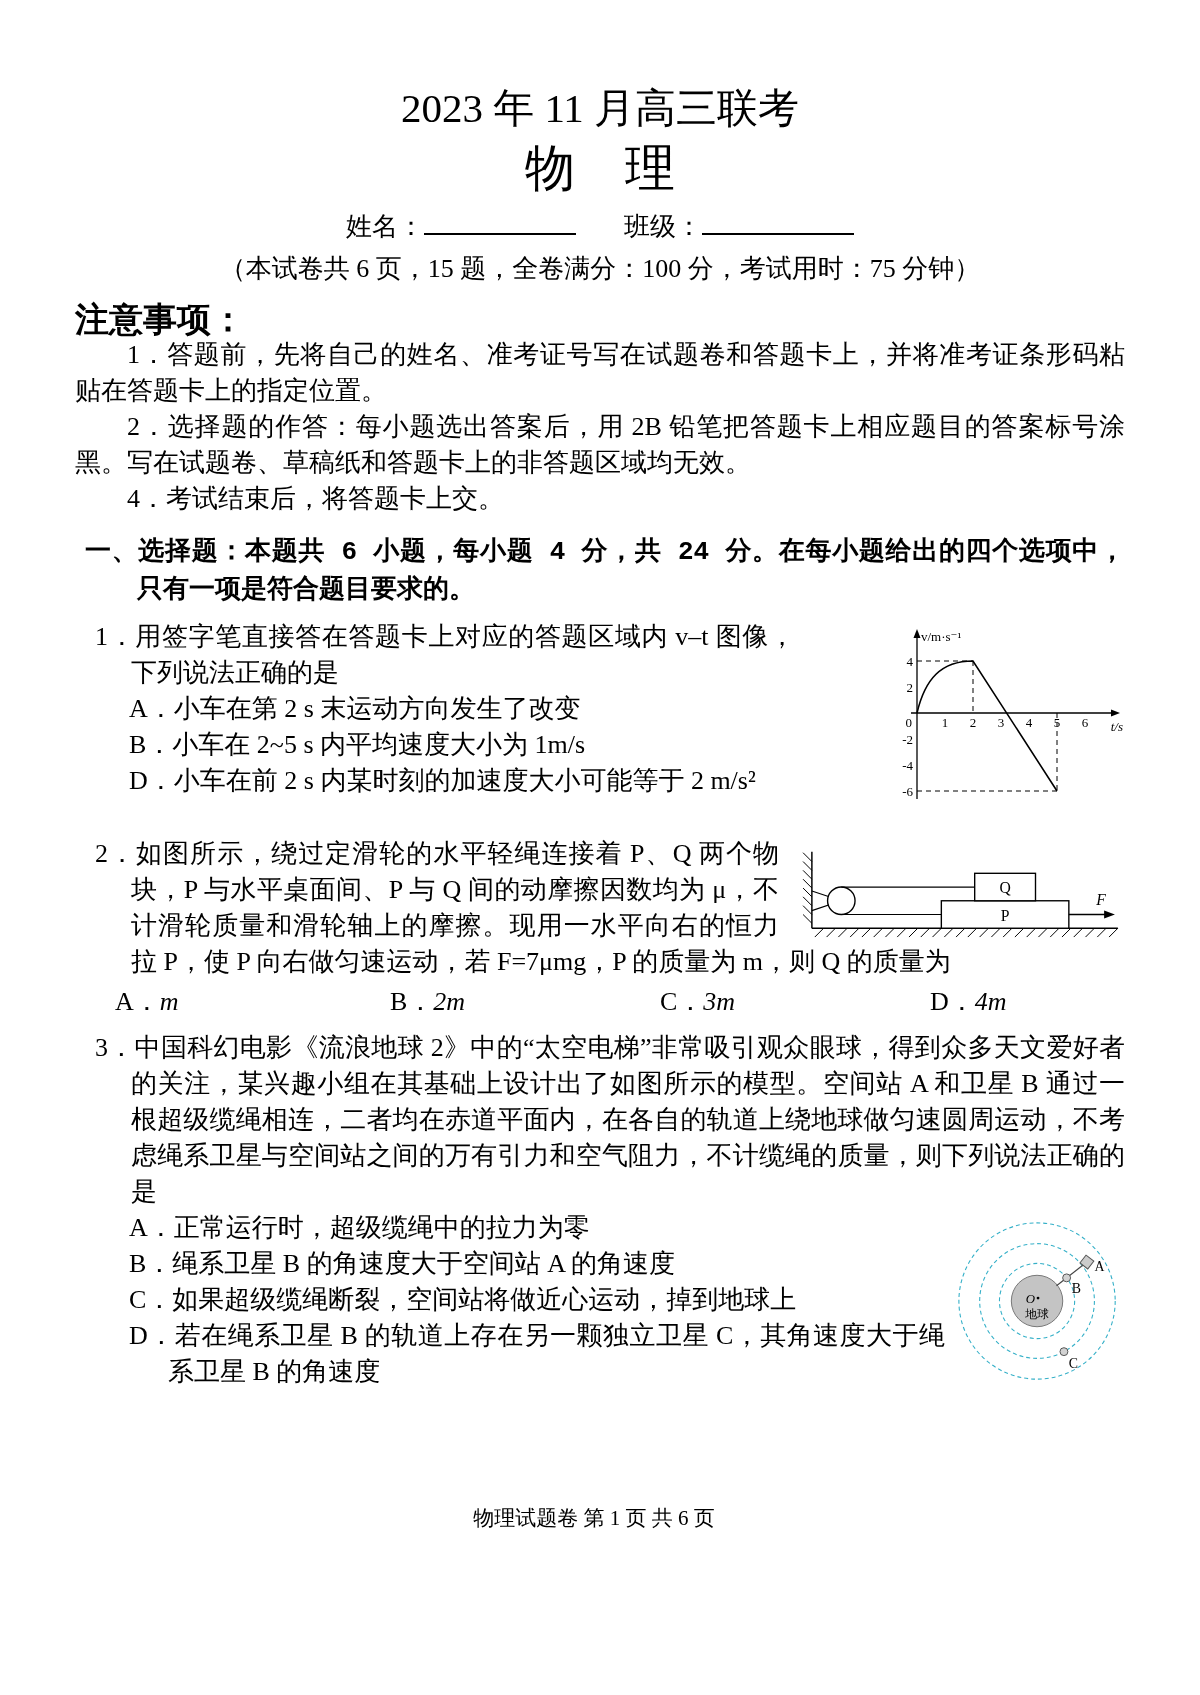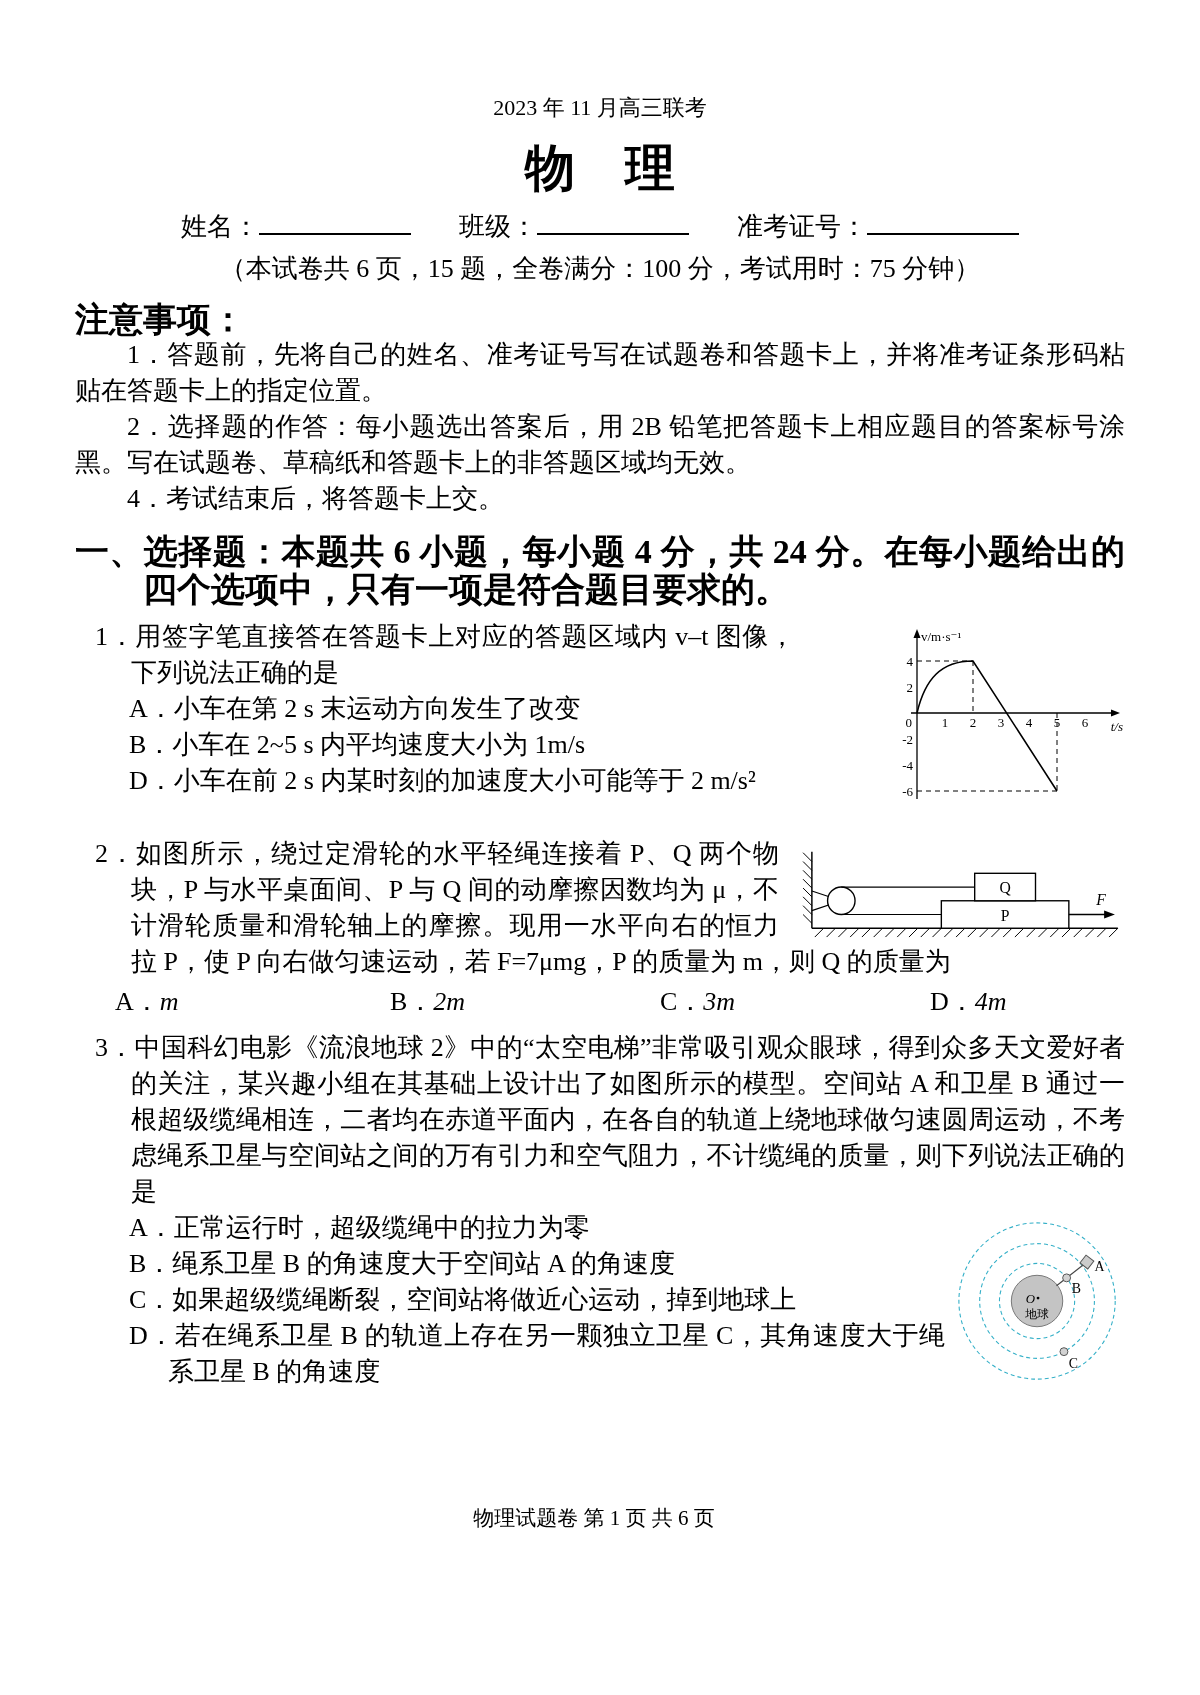--- a/index.html
+++ b/index.html
@@ -5,32 +5,32 @@
   * { box-sizing: border-box; }
   html,body { margin:0; padding:0; }
   body {
     width:1200px; height:1695px; background:#ffffff; color:#000;
     font-family:"Liberation Serif","DejaVu Serif",serif;
     font-size:26px; line-height:36px;
   }
   .page { position:relative; width:1200px; height:1695px; padding:85px 75px 0 75px; overflow:hidden; }
   p { margin:0; }
   .center { text-align:center; }
-  .exam-title { font-size:22px; line-height:46px; }
-  .subject-title { font-size:50px; line-height:62px; font-weight:bold; margin-top:6px; }
+  .exam-title { font-size:41px; line-height:46px; }
+  .subject-title { font-size:50px; line-height:62px; font-weight:normal; margin-top:6px; }
   .blank-line { display:flex; justify-content:center; gap:48px; margin-top:10px; }
   .blank-group { white-space:nowrap; }
   .blank { display:inline-block; width:152px; height:26px; border-bottom:2px solid #000; vertical-align:baseline; }
   .info-line { margin-top:6px; }
   .notice-heading { font-family:"Liberation Sans","DejaVu Sans",sans-serif; font-weight:bold; font-size:34px; margin-top:14px; }
   .note { text-align:justify; text-indent:2em; }
   .section-heading {
-    font-family:Liberation Serif, serif; font-weight:bold;
-    font-size:34px; line-height:38px; padding-left:2em; text-indent:-2em;
-    margin-top:16px; text-align:justify;
+    font-family:Liberation Mono, monospace; font-weight:bold;
+    font-size:26px; line-height:38px; padding-left:2em; text-indent:-2em;
+    margin-top:16px; text-align:justify;margin-left:10px;
   }
   .question { padding-left:20px; margin-top:10px; }
   .question::after, .q3-options::after { content:""; display:block; clear:both; }
   .stem { text-align:justify; padding-left:36px; text-indent:-36px; }
   .q1-stem { max-width:700px; }
   .opt { padding-left:39px; text-indent:-39px; text-align:justify; }
   .opts-block { margin-left:34px; }
   .q2-options { display:grid; grid-template-columns:275px 270px 270px auto; margin-left:20px; margin-top:4px; }
   .opt-val { font-style:italic; }
   .fig { float:right; background:#fff; }
@@ -44,21 +44,20 @@
 <body>
 
 <div class="page">
 
   <p class="center exam-title">2023 年 11 月高三联考</p>
   <p class="center subject-title">物　理</p>
 
   <div class="blank-line">
     <span class="blank-group"><span>姓名：</span><span class="blank"></span></span>
     <span class="blank-group"><span>班级：</span><span class="blank"></span></span>
-    <span class="blank-group"><span>准考证号：</span><span class="blank"></span></span>
   </div>
 
   <p class="center info-line">（本试卷共 6 页，15 题，全卷满分：100 分，考试用时：75 分钟）</p>
 
   <p class="notice-heading">注意事项：</p>
   <p class="note">1．答题前，先将自己的姓名、准考证号写在试题卷和答题卡上，并将准考证条形码粘贴在答题卡上的指定位置。</p>
   <p class="note">2．选择题的作答：每小题选出答案后，用 2B 铅笔把答题卡上相应题目的答案标号涂黑。写在试题卷、草稿纸和答题卡上的非答题区域均无效。</p>
   <p class="note">4．考试结束后，将答题卡上交。</p>
 
   <p class="section-heading">一、选择题：本题共 6 小题，每小题 4 分，共 24 分。在每小题给出的四个选项中，只有一项是符合题目要求的。</p>

